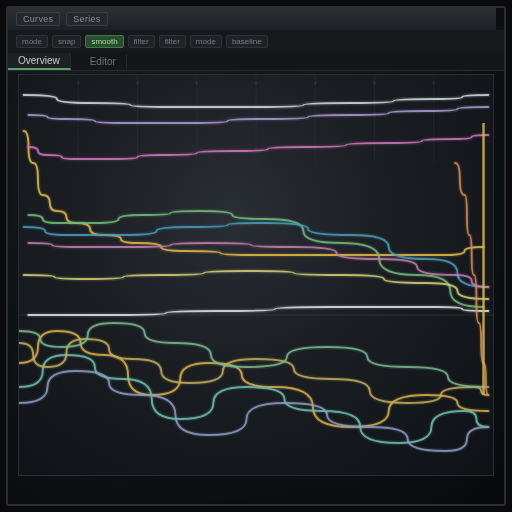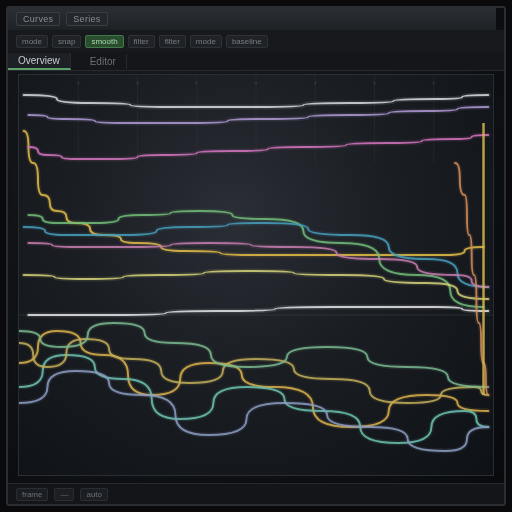--- a/index.html
+++ b/index.html
@@ -86,19 +86,14 @@
         <path d="M 0 268 Q 14.399999999999999 268 14.399999999999999 280 T 28.799999999999997 292 Q 48 292 48 278 T 67.2 264 Q 91.19999999999999 264 91.19999999999999 274 T 115.19999999999999 284 Q 144 284 144 296 T 172.79999999999998 308 Q 206.39999999999998 308 206.39999999999998 296 T 240 284 Q 278.4 284 278.4 294 T 316.8 304 Q 355.2 304 355.2 316 T 393.59999999999997 328 Q 427.19999999999993 328 427.19999999999993 320 T 460.79999999999995 312 Q 468 312 468 316 T 475.2 320" fill="none" stroke="#c4b05a" stroke-width="2" stroke-linecap="round" opacity="0.85"></path>
         <path d="M 0 268 Q 14.399999999999999 268 14.399999999999999 280 T 28.799999999999997 292 Q 48 292 48 278 T 67.2 264 Q 91.19999999999999 264 91.19999999999999 274 T 115.19999999999999 284 Q 144 284 144 296 T 172.79999999999998 308 Q 206.39999999999998 308 206.39999999999998 296 T 240 284 Q 278.4 284 278.4 294 T 316.8 304 Q 355.2 304 355.2 316 T 393.59999999999997 328 Q 427.19999999999993 328 427.19999999999993 320 T 460.79999999999995 312 Q 468 312 468 316 T 475.2 320" fill="none" stroke="#c4b05a" stroke-width="5" stroke-linecap="round" opacity="0.12"></path>
         <path d="M 0 256 Q 21.599999999999998 256 21.599999999999998 264 T 43.199999999999996 272 Q 69.6 272 69.6 260 T 96 248 Q 127.2 248 127.2 258 T 158.4 268 Q 194.39999999999998 268 194.39999999999998 280 T 230.39999999999998 292 Q 271.2 292 271.2 282 T 312 272 Q 352.79999999999995 272 352.79999999999995 282 T 393.59999999999997 292 Q 434.4 292 434.4 302 T 475.2 312" fill="none" stroke="#7dbb91" stroke-width="2" stroke-linecap="round" opacity="0.85"></path>
         <path d="M 0 256 Q 21.599999999999998 256 21.599999999999998 264 T 43.199999999999996 272 Q 69.6 272 69.6 260 T 96 248 Q 127.2 248 127.2 258 T 158.4 268 Q 194.39999999999998 268 194.39999999999998 280 T 230.39999999999998 292 Q 271.2 292 271.2 282 T 312 272 Q 352.79999999999995 272 352.79999999999995 282 T 393.59999999999997 292 Q 434.4 292 434.4 302 T 475.2 312" fill="none" stroke="#7dbb91" stroke-width="5" stroke-linecap="round" opacity="0.12"></path>
         <path d="M 441.6 88 Q 446.4 88 446.4 104 T 451.2 120 Q 453.6 120 453.6 140 T 456 160 Q 458.4 160 458.4 180 T 460.79999999999995 200 Q 463.19999999999993 200 463.19999999999993 224 T 465.59999999999997 248 Q 468 248 468 268 T 470.4 288 Q 472.79999999999995 288 472.79999999999995 304 T 475.2 320" fill="none" stroke="#d48f5c" stroke-width="2" stroke-linecap="round" opacity="0.85"></path>
         <path d="M 441.6 88 Q 446.4 88 446.4 104 T 451.2 120 Q 453.6 120 453.6 140 T 456 160 Q 458.4 160 458.4 180 T 460.79999999999995 200 Q 463.19999999999993 200 463.19999999999993 224 T 465.59999999999997 248 Q 468 248 468 268 T 470.4 288 Q 472.79999999999995 288 472.79999999999995 304 T 475.2 320" fill="none" stroke="#d48f5c" stroke-width="5" stroke-linecap="round" opacity="0.12"></path>
         <line x1="470.4" y1="320" x2="470.4" y2="48" stroke="#d9b84d" stroke-width="2.5" opacity="0.85"></line>
       </svg>
   </div>
 
-  <div class="status">
-    <span class="chip">frame</span>
-    <span class="chip">—</span>
-    <span class="chip">auto</span>
-  </div>
 
 </div>
 
 </body></html>

